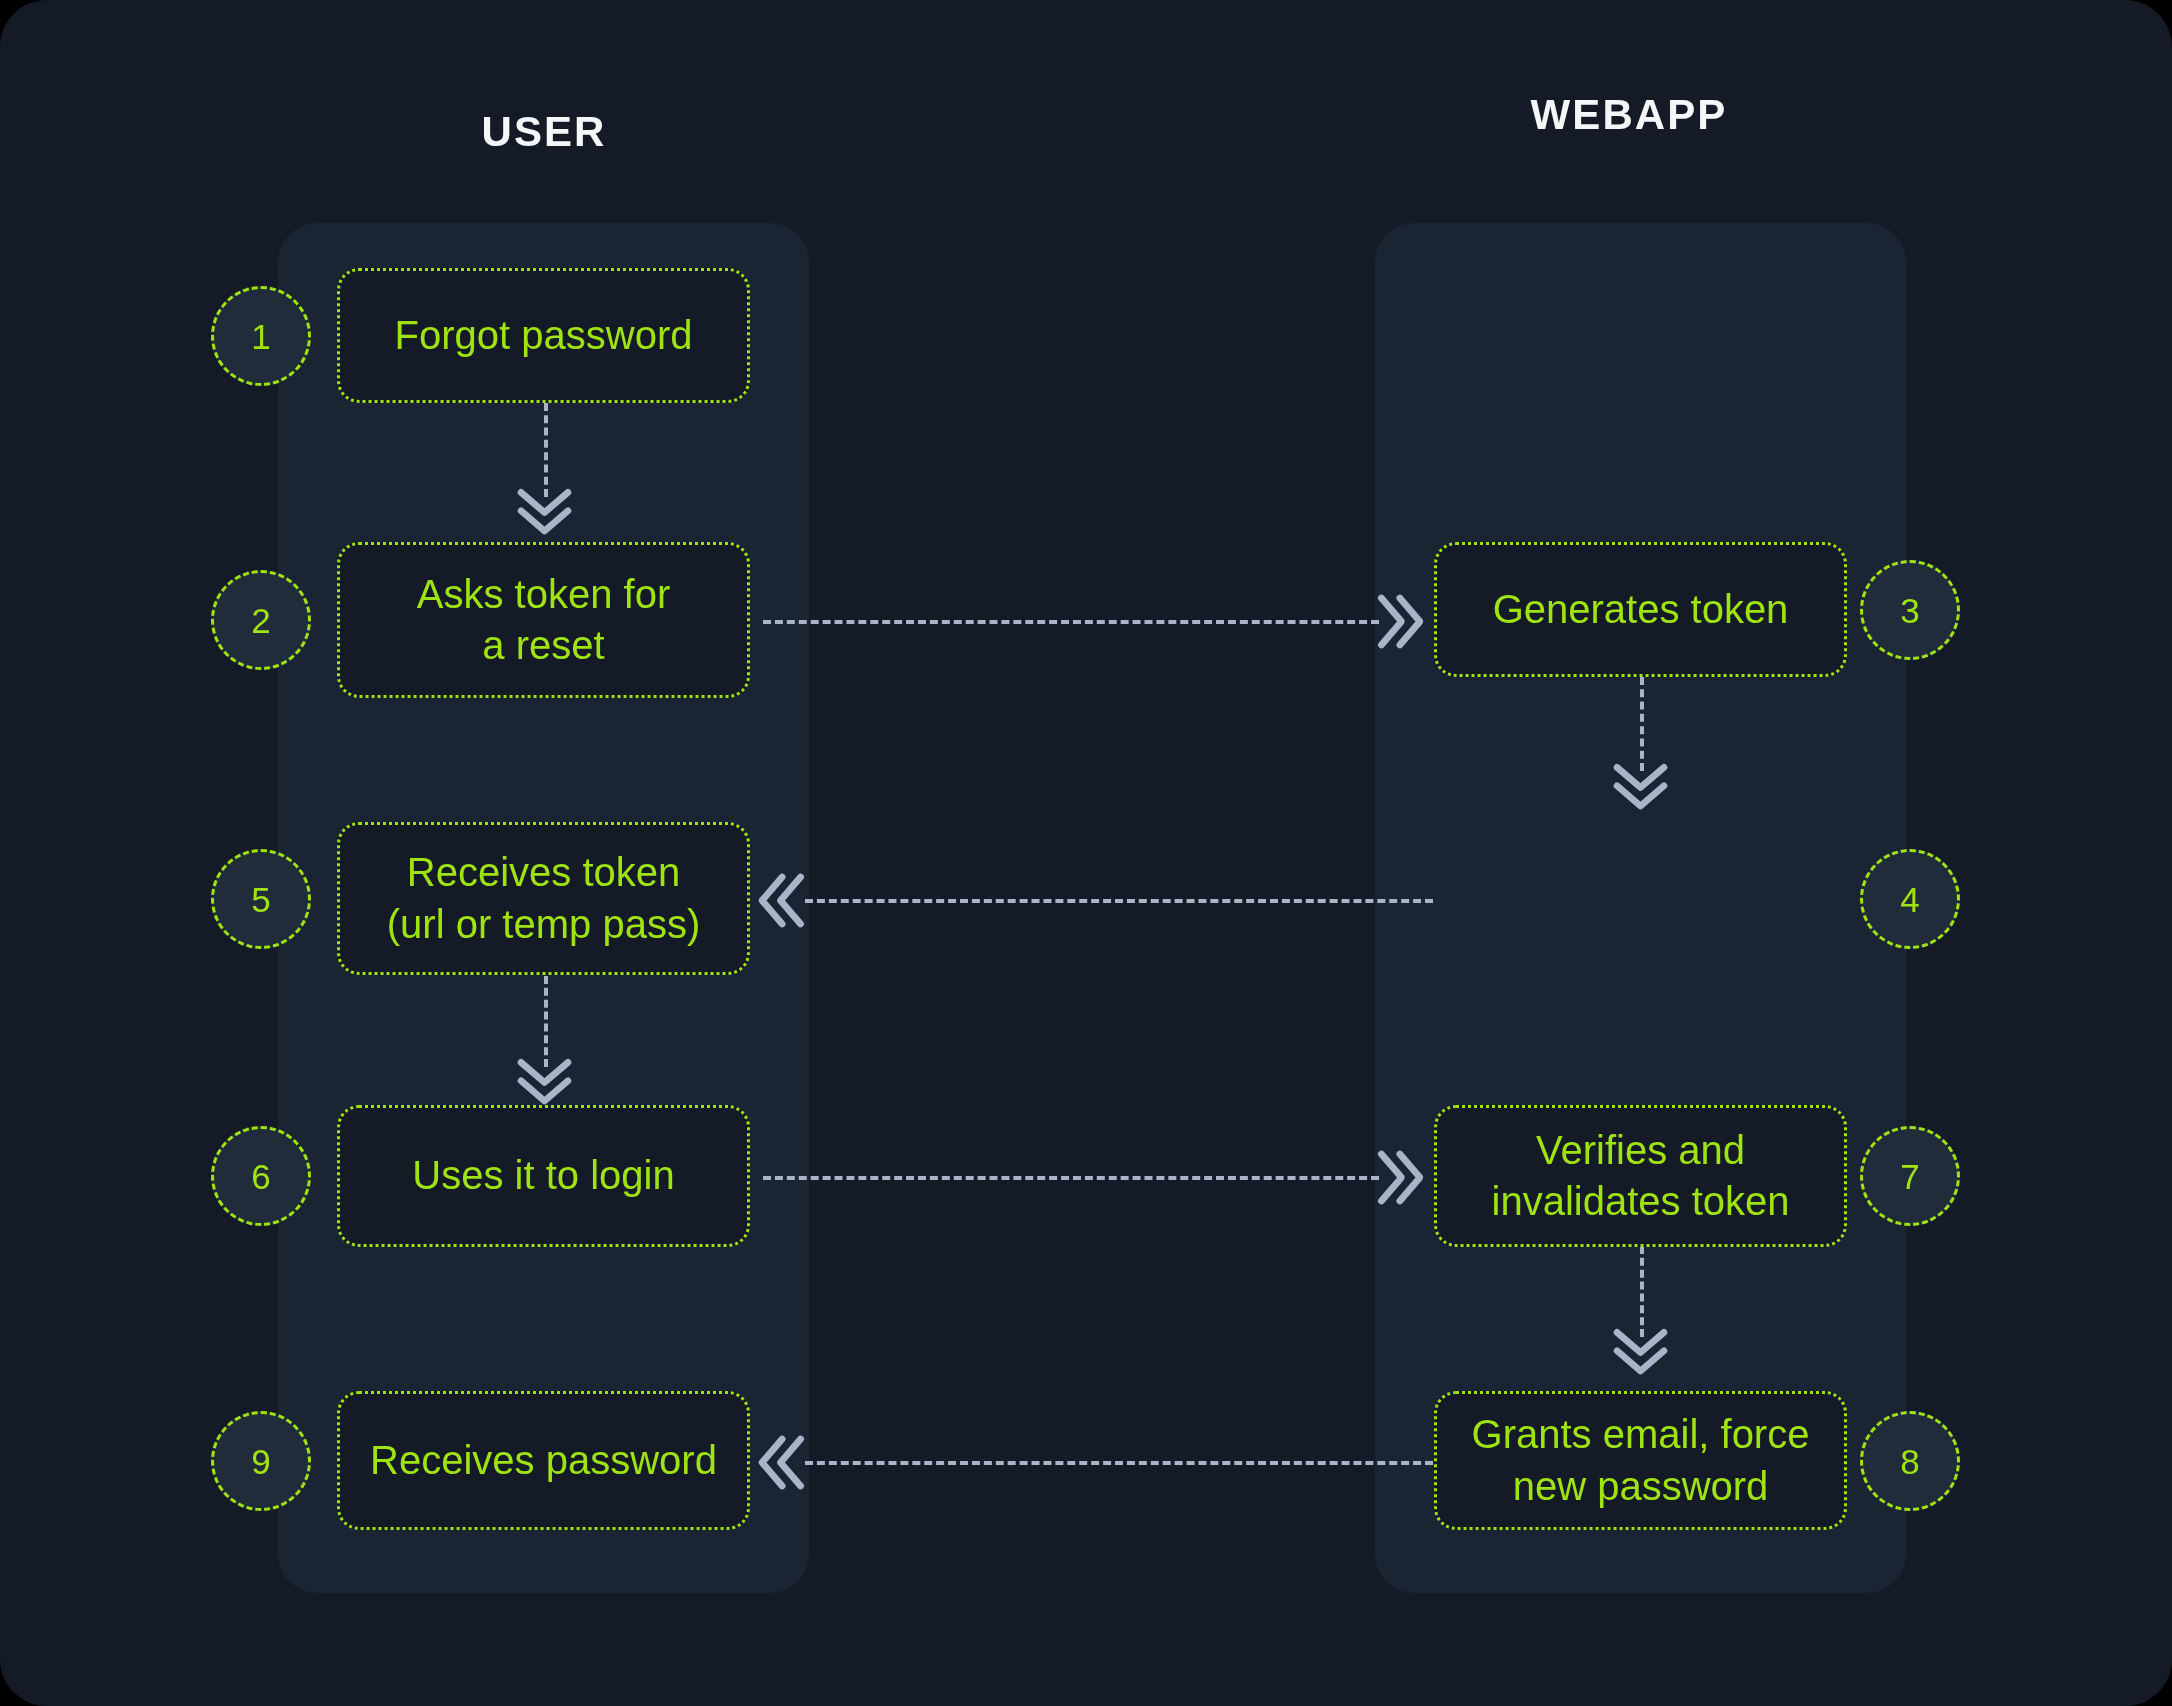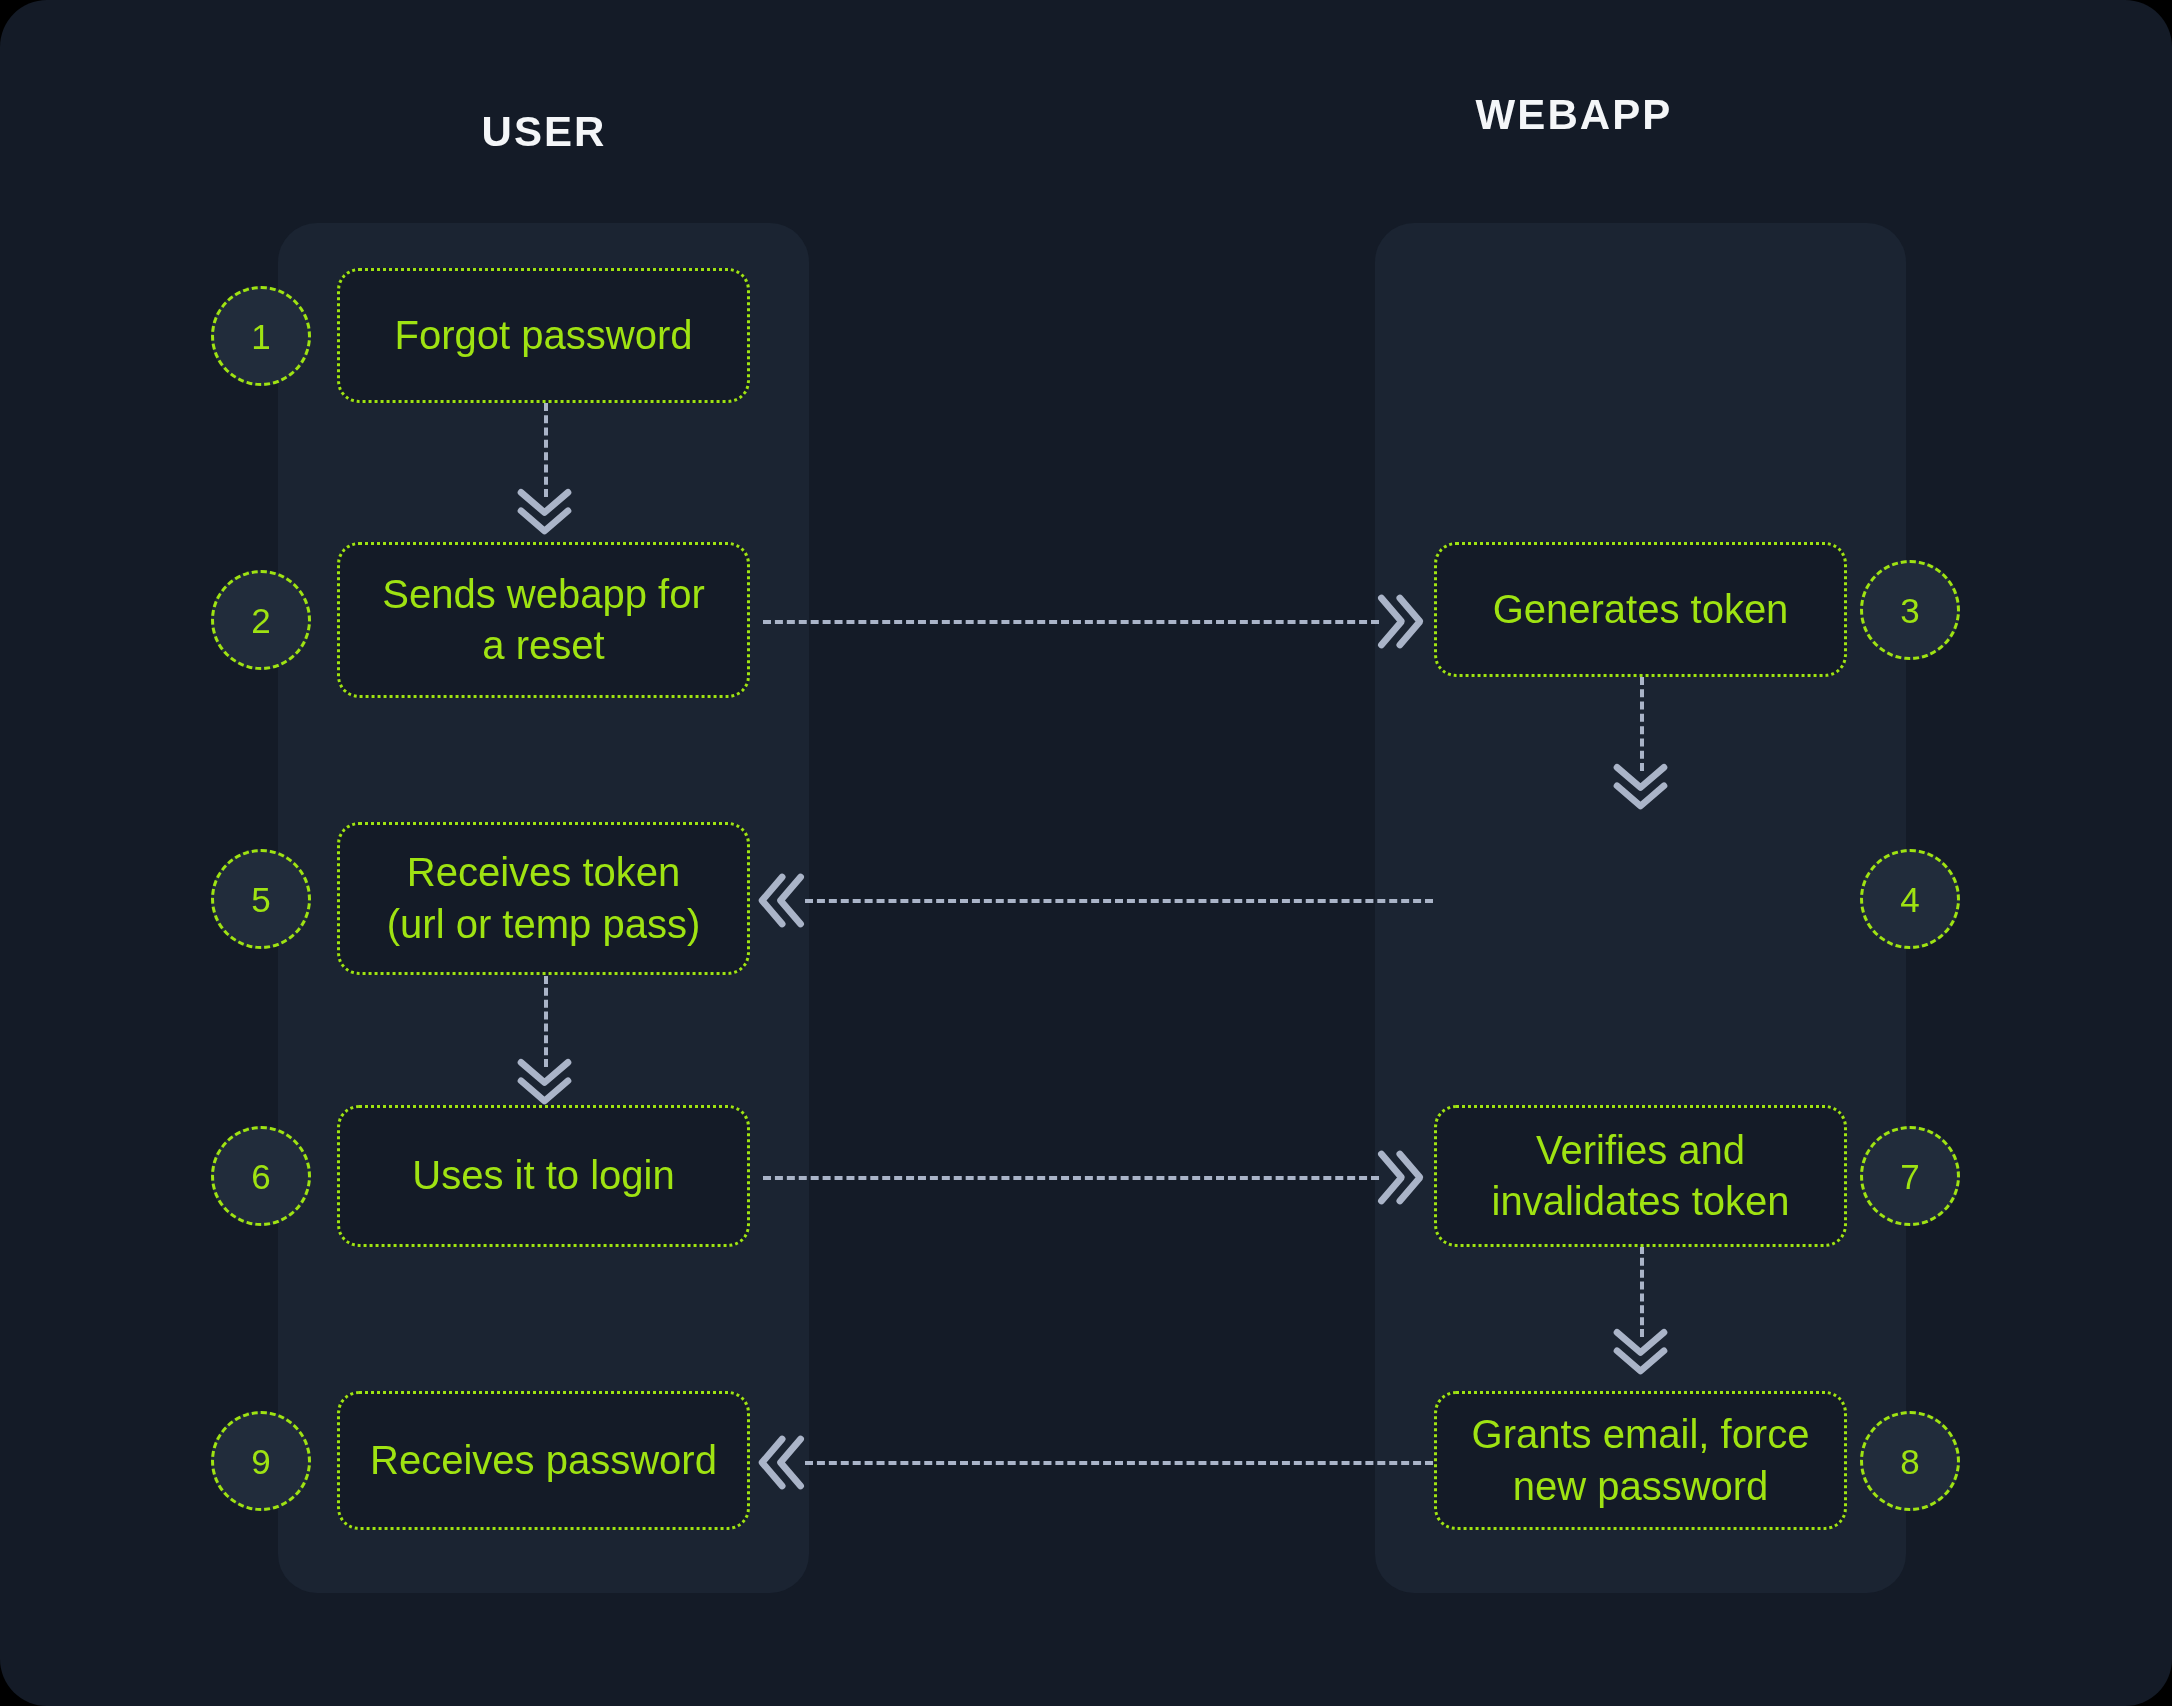--- a/index.html
+++ b/index.html
@@ -28,21 +28,21 @@
     position: absolute;
     font-size: 42px;
     font-weight: 700;
     letter-spacing: 2.1px;
     color: #f4f6f8;
     text-align: right;
     white-space: nowrap;
     transform: translateX(-50%);
   }
   #header-user  { left: 544px;  top: 108px; }
-  #header-webapp{ left: 1574px; top: 91px; }
+  #header-webapp{ left: 1629px; top: 91px; }
 
   
   .lane {
     position: absolute;
     background: #1b2432;
     border-radius: 39px;
   }
   #lane-user   { left: 278px;  top: 223px; width: 531px; height: 1370px; }
   #lane-webapp { left: 1375px; top: 223px; width: 531px; height: 1370px; }
 
@@ -193,21 +193,21 @@
 
   <div class="conn conn-h" style="left:805px; top:1461px; width:628px;"></div>
   <span class="chev" style="left:755px; top:1434px;">
     <svg width="51" height="57" viewBox="0 0 60 68">
       <path d="M54 6 L30 34 L54 62" fill="none" stroke="#aab4c8" stroke-width="8" stroke-linecap="round" stroke-linejoin="round"></path>
       <path d="M32 6 L8 34 L32 62" fill="none" stroke="#aab4c8" stroke-width="8" stroke-linecap="round" stroke-linejoin="round"></path>
     </svg>
   </span>
 
   <div class="node" id="node-1">Forgot password</div>
-  <div class="node" id="node-2">Sends webapp for
+  <div class="node" id="node-2">Asks token for
 a reset</div>
   <div class="node" id="node-6">Uses it to login</div>
   <div class="node" id="node-5">Receives token
 (url or temp pass)</div>
   <div class="node" id="node-9">Receives password</div>
 
   <div class="node" id="node-3">Generates token</div>
   <div class="node" id="node-7">Verifies and
 invalidates token</div>
   <div class="node" id="node-8">Grants email, force

